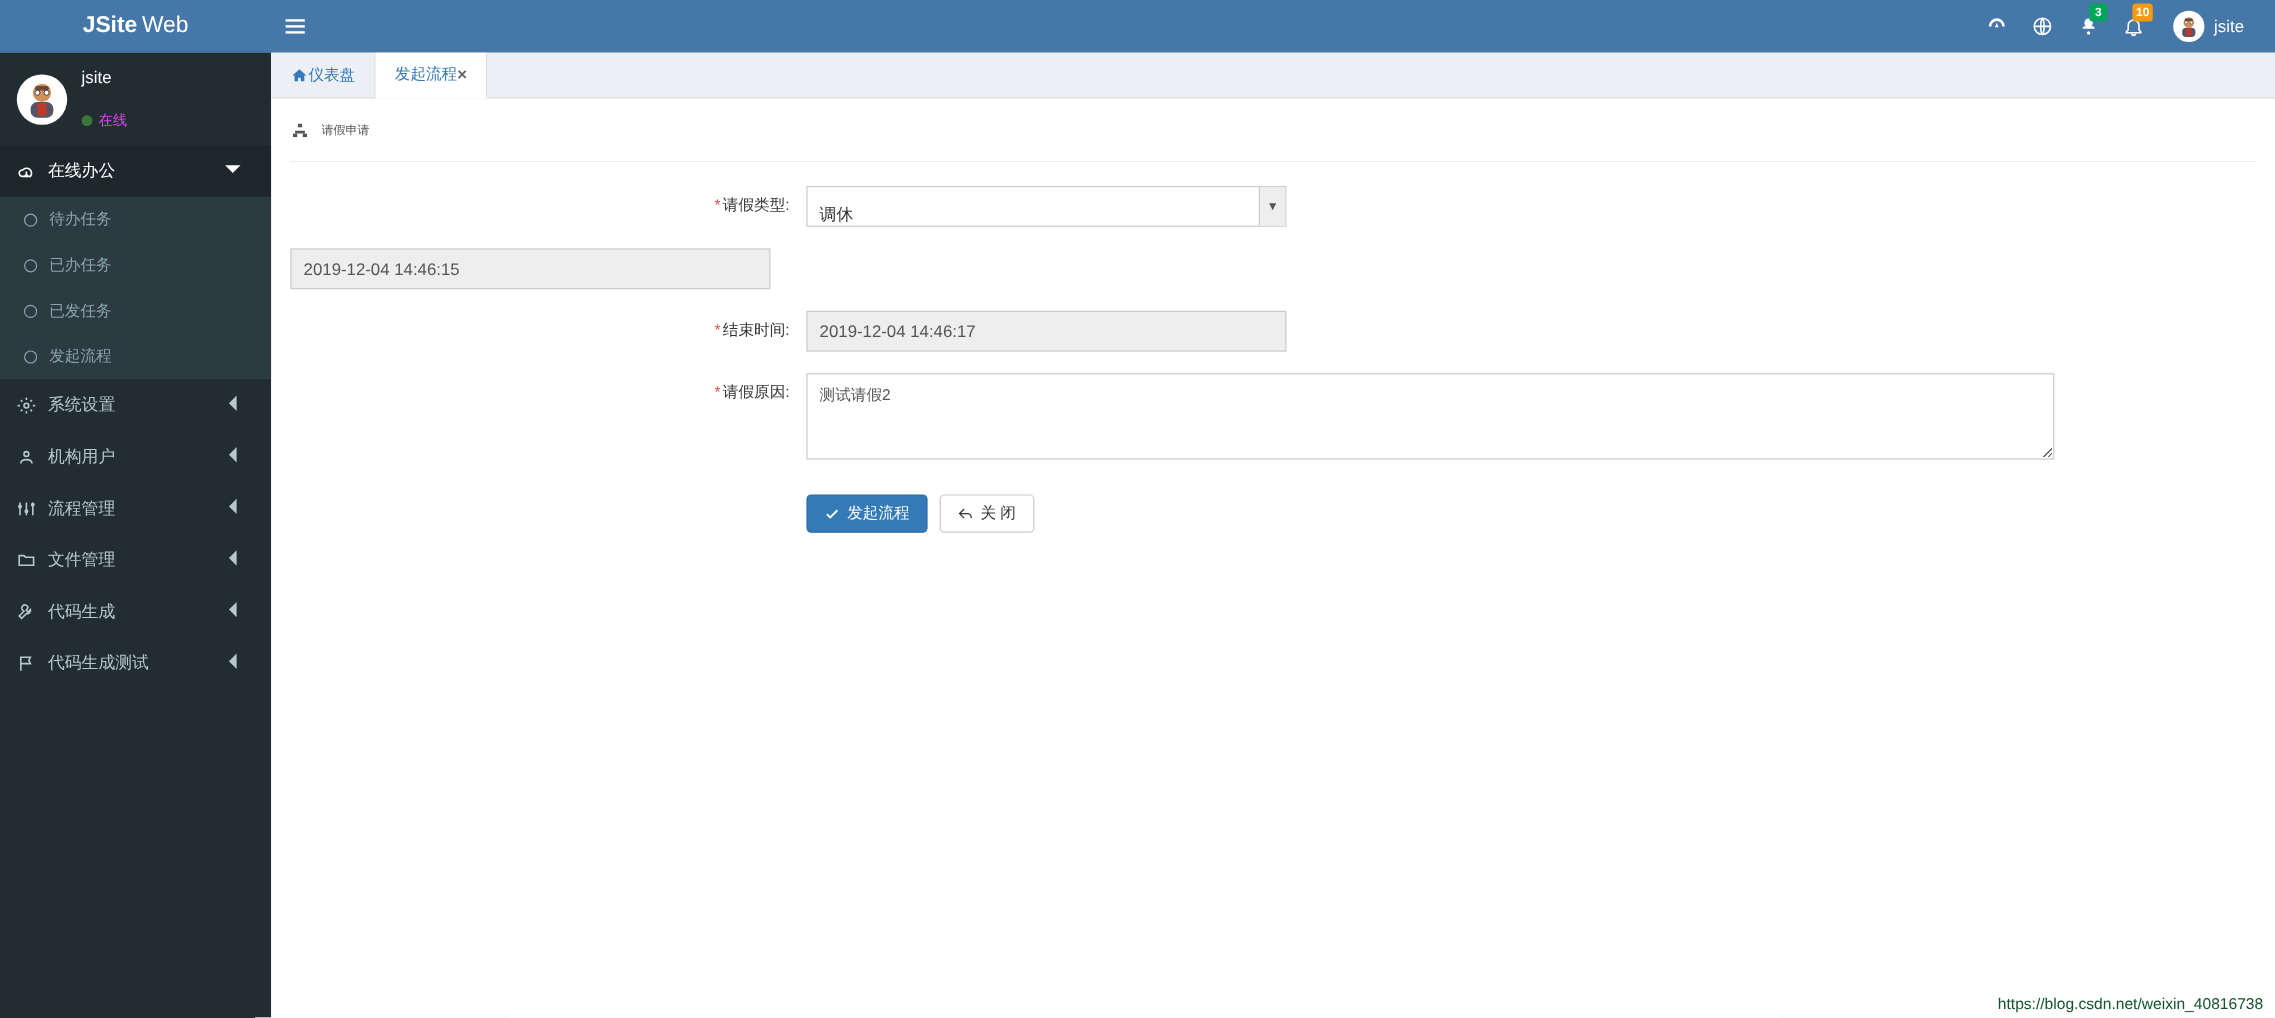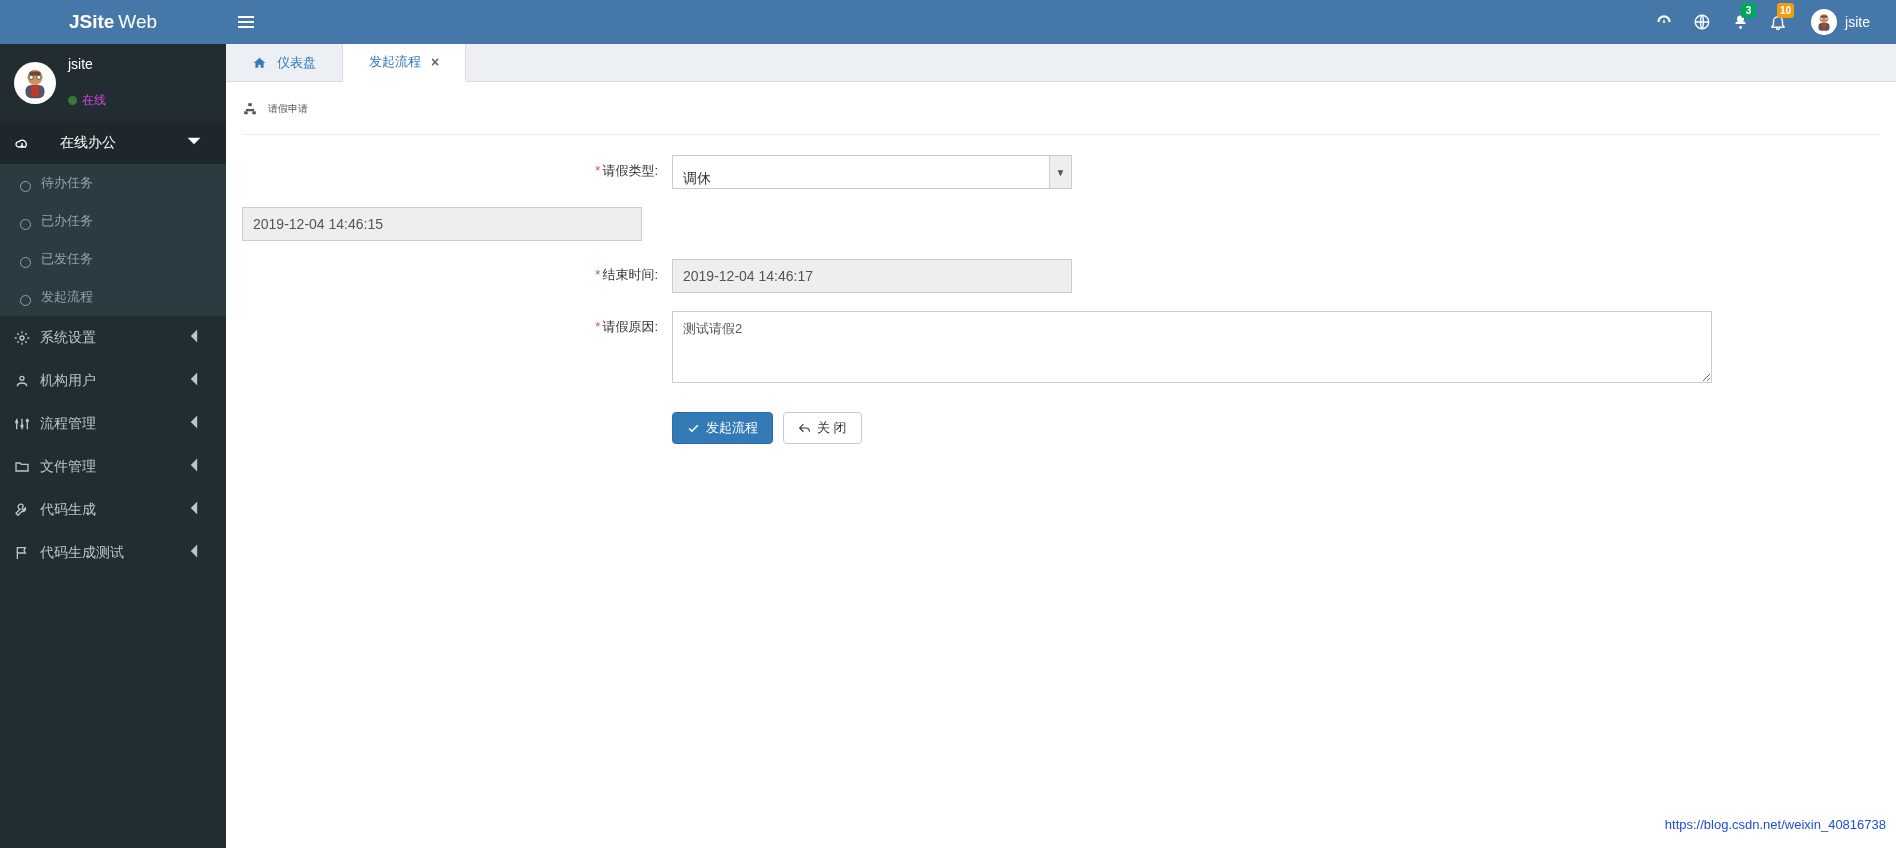--- a/index.html
+++ b/index.html
@@ -26,29 +26,29 @@
     .avatar-lg { width: 42px; height: 42px; border-radius: 50%; background: #fff; display: flex; align-items: center; justify-content: center; overflow: hidden; }
     .avatar-lg svg { width: 38px; height: 38px; }
     .profile-info { margin-left: 12px; }
     .profile-name { color: #fff; font-size: 14px; font-weight: 500; }
     .profile-status { font-size: 12px; color: #d946ef; display: flex; align-items: center; gap: 5px; margin-top: 20px; }
     .status-dot { width: 9px; height: 9px; border-radius: 50%; background: #3c763d; }
 
     .nav { list-style: none; }
     .nav .menu-item { display: flex; align-items: center; padding: 12px 14px; cursor: pointer; color: #b8c7ce; }
     .nav .menu-item svg { width: 16px; height: 16px; margin-right: 10px; flex-shrink: 0; }
-    .nav .menu-item.active { background: #1e282c; color: #fff; gap: 20px; }
+    .nav .menu-item.active { background: #1e282c; color: #fff; }
     .nav .menu-item .chev { margin-left: auto; }
     .nav .submenu { list-style: none; background: #2c3b41; }
-    .nav .submenu .sub-item { display: flex; align-items: flex-end; padding: 10px 14px 10px 20px; cursor: pointer; color: #8aa4af; font-size: 13px; }
+    .nav .submenu .sub-item { display: flex; align-items: center; padding: 10px 14px 10px 20px; cursor: pointer; color: #8aa4af; font-size: 13px; }
     .nav .submenu .circle { width: 11px; height: 11px; border: 1.7px solid #8aa4af; border-radius: 50%; margin-right: 10px; }
 
     .content { position: absolute; top: 44px; left: 226px; right: 0; bottom: 0; background: #fff; }
     .tabs { height: 38px; border-bottom: 1px solid #ddd; display: flex; background: #ecf0f5; }
-    .tab { display: flex; align-items: center; padding: 0 26px; gap: 10px; cursor: pointer; border-right: 1px solid #ddd; color: #337ab7; font-size: 13px; justify-content: flex-end; }
+    .tab { display: flex; align-items: center; padding: 0 16px; gap: 0; cursor: pointer; border-right: 1px solid #ddd; color: #337ab7; font-size: 13px; justify-content: flex-end; }
     .tab.active { background: #fff; border-bottom: 2px solid #fff; margin-bottom: -1px; }
     .tab .home-svg { width: 15px; height: 14px; }
     .tab .close-x { color: #666; font-size: 14px; cursor: pointer; font-weight: 700; }
 
     .page { padding: 16px 16px; }
     .page-title { display: flex; align-items: center; gap: 10px; font-size: 10px; color: #555; padding: 4px 0 18px 0; border-bottom: 1px solid #eee; font-weight: 400; }
     .page-title svg { width: 16px; height: 14px; }
 
     .form { padding-top: 20px; }
     .row { display: flex; align-items: flex-start; margin-bottom: 18px; }
@@ -59,21 +59,21 @@
     .select { width: 400px; height: 34px; border: 1px solid #ccc; background: #fff; display: flex; align-items: flex-end; padding: 0 10px; cursor: pointer; position: relative; }
     .select .arrow-box { position: absolute; right: 0; top: 0; bottom: 0; width: 22px; background: #eee; border-left: 1px solid #ccc; display: flex; align-items: center; justify-content: center; font-size: 10px; color: #555; }
     .date-inp { width: 400px; height: 34px; border: 1px solid #ccc; background: #eeeeee; padding: 0 10px; display: flex; align-items: center; color: #555; cursor: pointer; }
     .textarea { width: 1040px; height: 72px; border: 1px solid #ccc; padding: 8px 10px; resize: both; font-family: inherit; font-size: 13px; color: #555; }
 
     .actions { margin-left: 430px; margin-top: 26px; display: flex; gap: 10px; }
     .btn { height: 32px; padding: 0 14px; border-radius: 4px; font-size: 13px; display: inline-flex; align-items: center; gap: 6px; cursor: pointer; border: 1px solid transparent; }
     .btn-primary { background: #337ab7; border-color: #2e6da4; color: #fff; }
     .btn-default { background: #fff; border-color: #ccc; color: #333; }
 
-    .watermark { position: absolute; bottom: 16px; right: 10px; color: #1d4ed8; font-size: 13px; user-select: none; }
+    .watermark { position: absolute; bottom: 4px; right: 10px; color: #14532d; font-size: 13px; user-select: none; }
     .chev svg { width: 10px; height: 10px; }
   </style>
 </head>
 <body>
 
 <div class="topbar">
   <div class="logo">
     <span class="bold">JSite</span>
     <span class="light">Web</span>
   </div>

